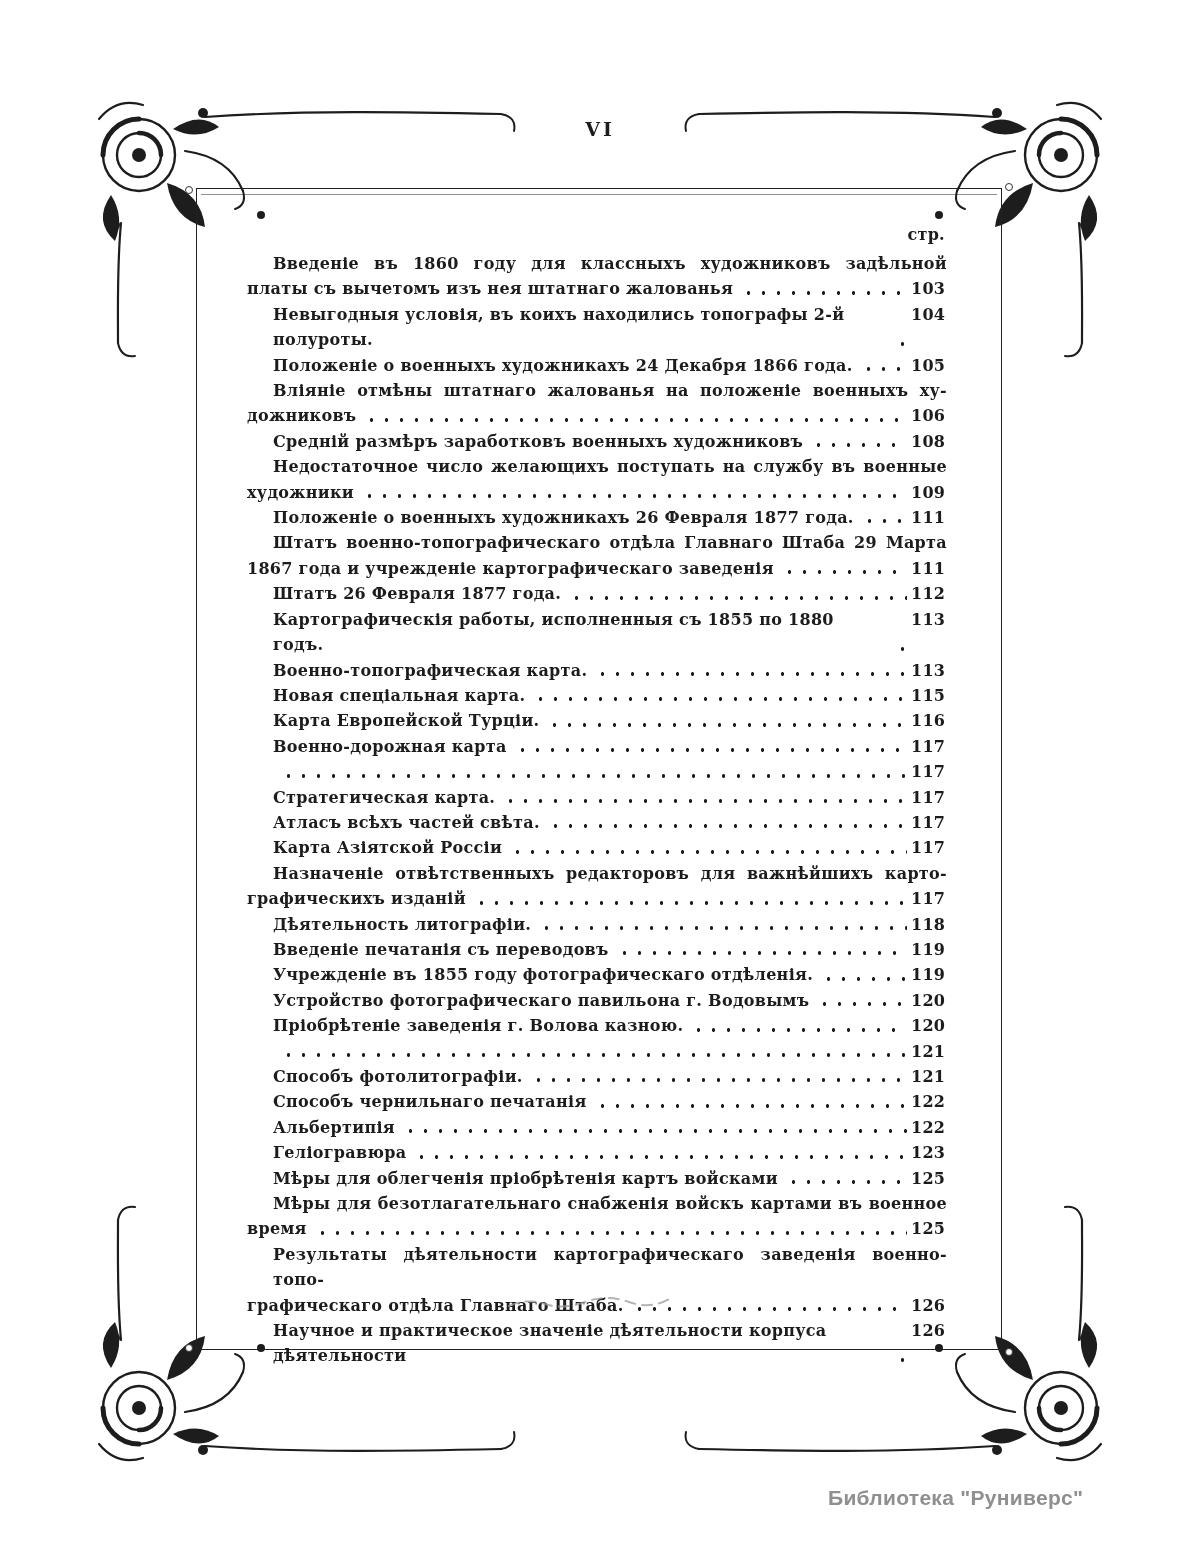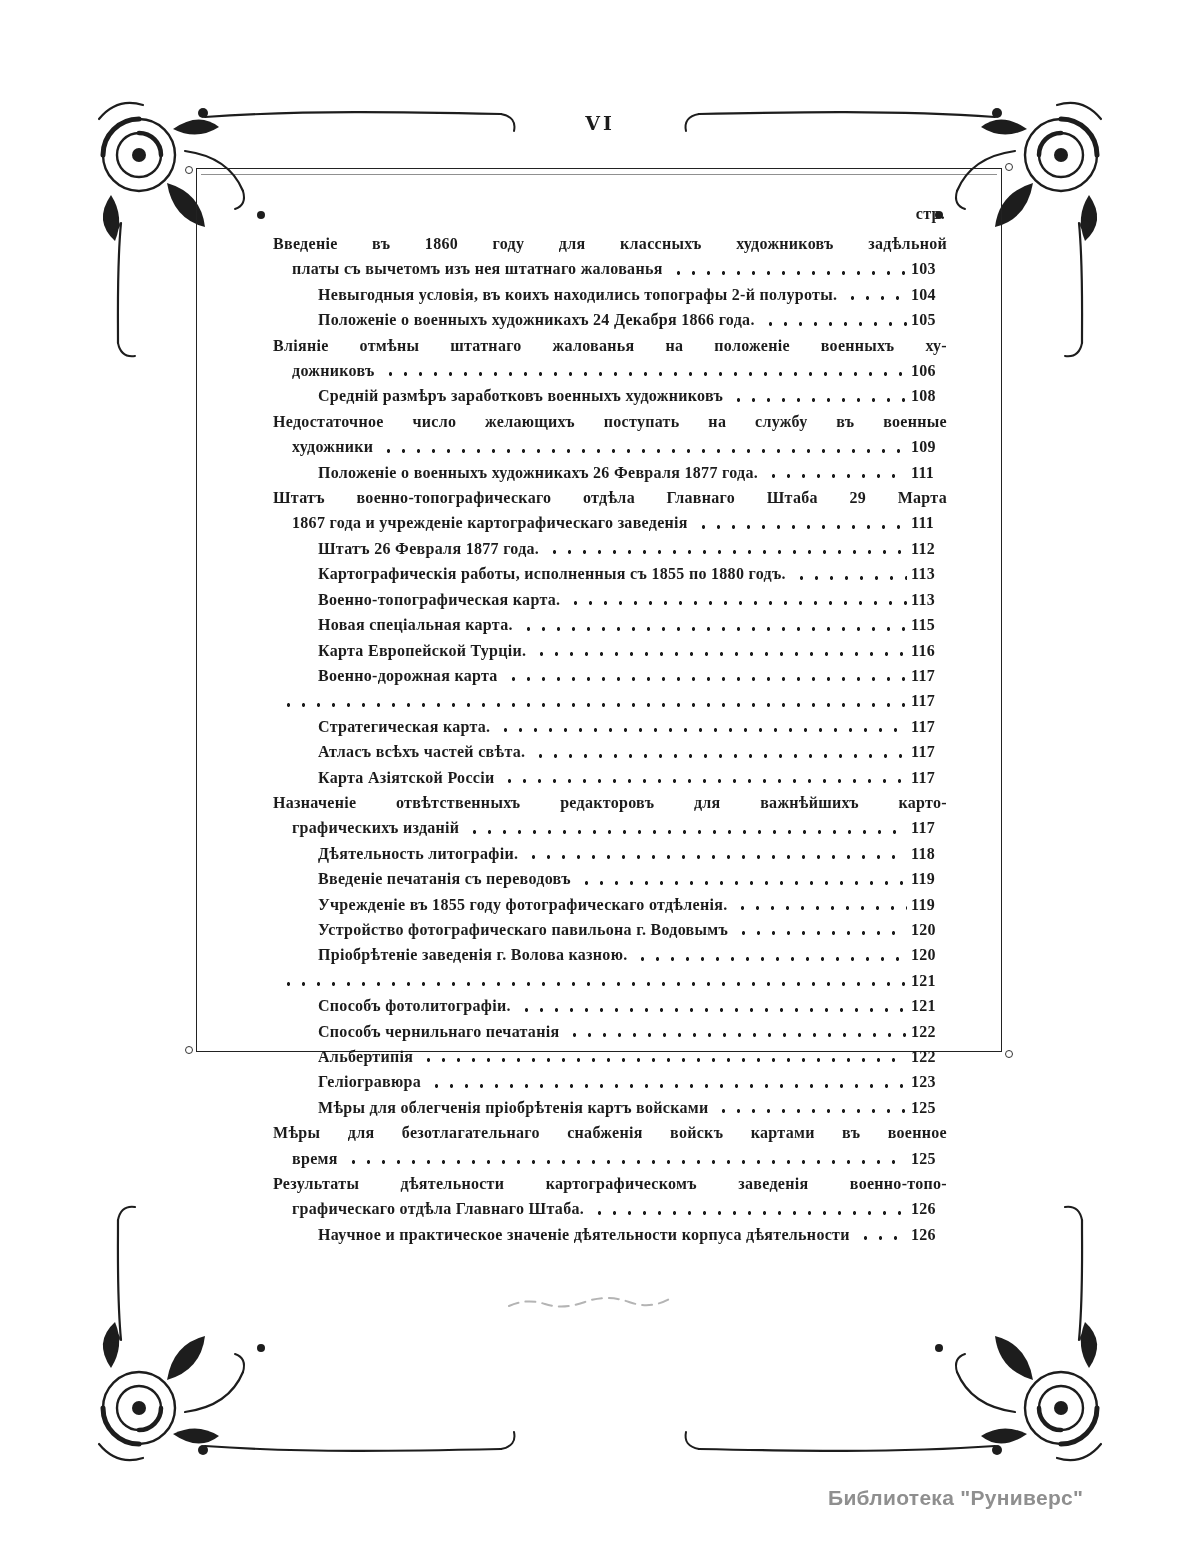--- a/index.html
+++ b/index.html
@@ -3,27 +3,26 @@
 <meta charset="utf-8">
 <style>
   * { margin:0; padding:0; box-sizing:border-box; }
   html,body { background:#ffffff; }
   .page {
     position:relative; width:1200px; height:1553px; margin:0 auto;
     background:#ffffff; overflow:hidden;
     font-family:"DejaVu Serif","Liberation Serif",serif; color:#1c1c1c;
   }
   .folio {
-    position:absolute; top:112px; left:0; right:0; text-align:center;
+    position:absolute; top:118px; left:0; right:0; text-align:center;
     font-size:19px; font-weight:700; letter-spacing:3px;
   }
   .frame {
-    position:absolute; left:196px; top:168px; width:806px; height:884px;
+    position:absolute; left:196px; top:188px; width:806px; height:1162px;
     border:1.6px solid #222;
-    font-family:Liberation Serif, serif;
   }
   .frame-top-line {
     position:absolute; top:5px; left:4px; right:4px;
     border-top:1px solid rgba(34,34,34,.5);
   }
   .corner-dot {
     position:absolute; width:8px; height:8px; border:1.6px solid #333;
     border-radius:50%; background:#fff;
   }
   .corner-dot.tl { left:-12px; top:-3px; }
@@ -34,21 +33,21 @@
   .col-header {
     text-align:right; font-size:16px; font-weight:600; height:26px;
     padding-right:2px; letter-spacing:.3px;
   }
   .line {
     font-size:16px; font-weight:600; line-height:25.4px; letter-spacing:.3px;
   }
   .line.mid { text-align:justify; text-align-last:justify; }
   .line.first { padding-left:26px; }
   .line.last { display:flex; align-items:baseline; }
-  .line.last .txt { flex:0 1 auto; white-space:pre-wrap;margin-left:45px; }
+  .line.last .txt { flex:0 1 auto; white-space:pre-wrap; }
   .leader {
     flex:1 0 12px; align-self:stretch; margin:0 4px 0 8px;
     background-image:radial-gradient(circle, #1c1c1c 1.6px, transparent 2px);
     background-size:15px 6px; background-repeat:repeat-x;
     background-position:left calc(100% - 6px);
   }
   .pg { flex:0 0 auto; min-width:36px; text-align:left; }
   .ornament { position:absolute; width:480px; height:310px; }
   .ornament.tl { left:55px; top:55px; }
   .ornament.tr { right:55px; top:55px; transform:scaleX(-1); }
@@ -331,21 +330,21 @@
           </div>
           <div class="entry">
             <div class="line first mid">Мѣры для безотлагательнаго снабженія войскъ картами въ военное</div>
             <div class="line last">
               <span class="txt">время</span>
               <span class="leader"></span>
               <span class="pg">125</span>
             </div>
           </div>
           <div class="entry">
-            <div class="line first mid">Результаты дѣятельности картографическомъ заведенія военно-топо-</div>
+            <div class="line first mid">Результаты дѣятельности картографическаго заведенія военно-топо-</div>
             <div class="line last">
               <span class="txt">графическаго отдѣла Главнаго Штаба.</span>
               <span class="leader"></span>
               <span class="pg">126</span>
             </div>
           </div>
           <div class="entry">
             <div class="line first last">
               <span class="txt">Научное и практическое значеніе дѣятельности корпуса дѣятельности</span>
               <span class="leader"></span>

